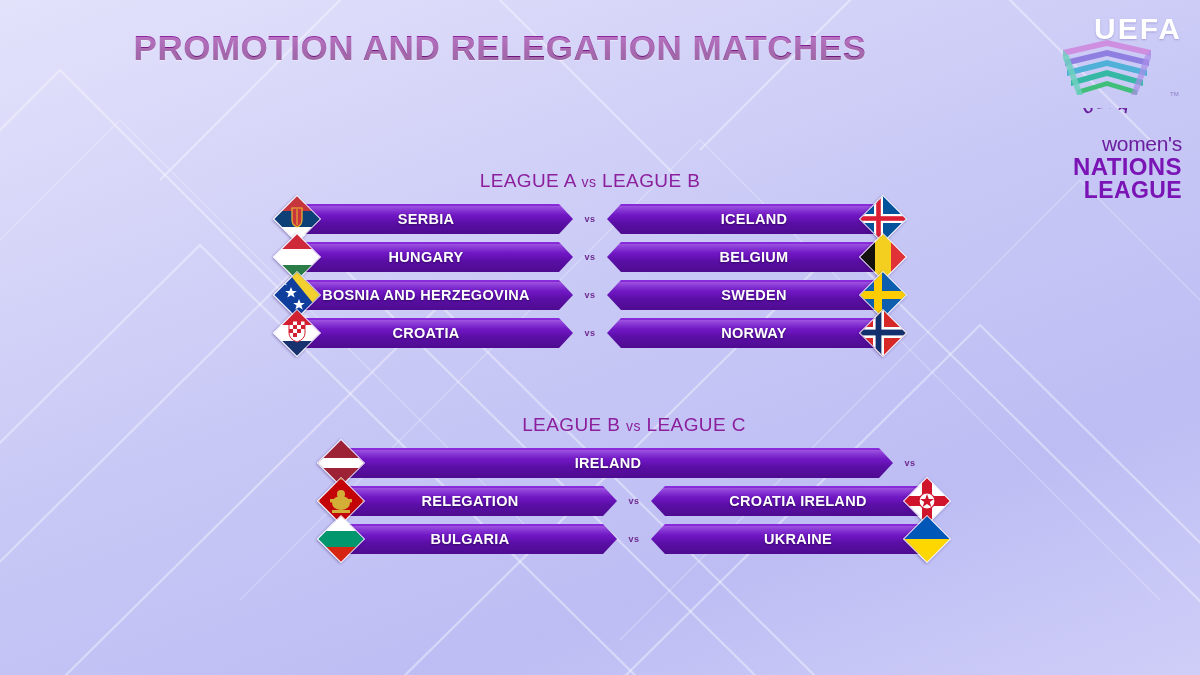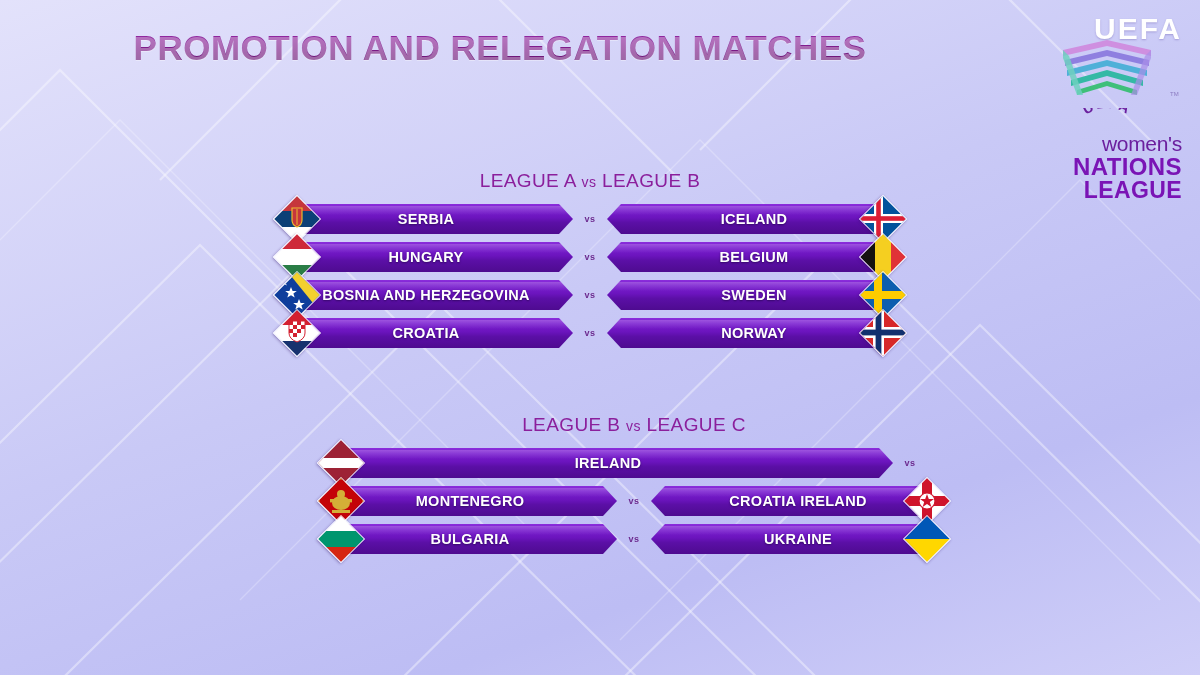--- a/index.html
+++ b/index.html
@@ -435,21 +435,21 @@
                   <rect width="48" height="48" fill="none" stroke="#d4af37" stroke-width="5"></rect>
                   <g transform="translate(24,24)" fill="#d4af37">
                     <ellipse cx="0" cy="2" rx="9" ry="7"></ellipse>
                     <circle cx="0" cy="-7" r="4"></circle>
                     <rect x="-11" y="-2" width="22" height="3.4"></rect>
                     <path d="M-9 9 h18 v3 h-18 z"></path>
                   </g>
                 </svg>
               </span>
           </span>
-        <span class="team-name">MONTENEGRO</span>
+        <span class="team-name">RELEGATION</span>
       </div>
       <div class="vs">vs</div>
       <div class="side away">
         <span class="bar"></span>
         <span class="flag-badge right">
             <span class="flag-inner">
                 <svg viewBox="0 0 48 48">
                   <rect width="48" height="48" fill="#fff"></rect>
                   <rect x="19" width="10" height="48" fill="#cf142b"></rect>
                   <rect y="19" width="48" height="10" fill="#cf142b"></rect>

